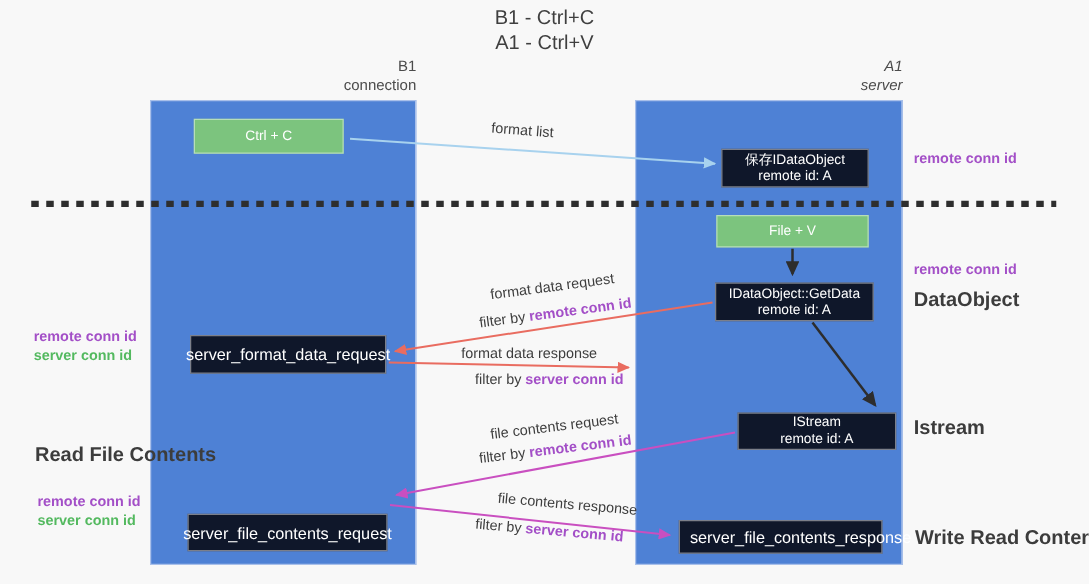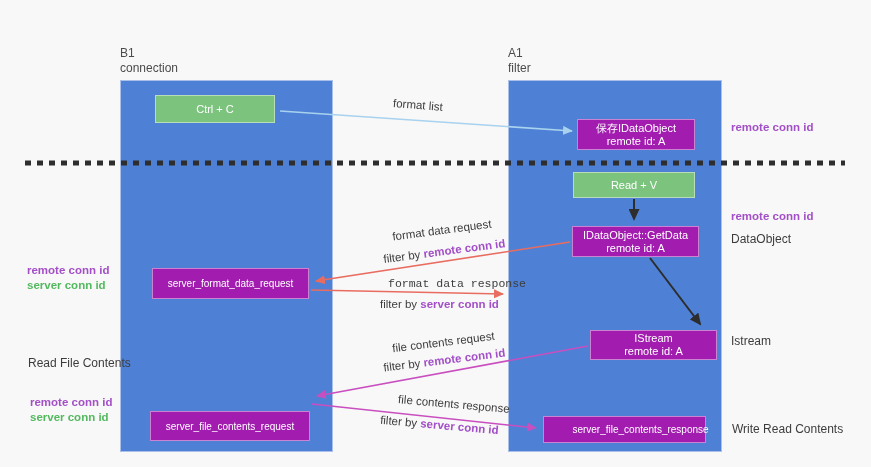--- a/index.html
+++ b/index.html
@@ -1,55 +1,59 @@
 <!DOCTYPE html>
 <html><head>
 <meta charset="utf-8">
 <style>
   html,body{margin:0;padding:0;background:#f8f8f8;font-family:"Liberation Sans",sans-serif;}
   #canvas{position:relative;width:871px;height:467px;background:#f8f8f8;overflow:hidden;}
 
   .title-block{position:absolute;top:5px;left:0;width:100%;text-align:center;
     font-size:16px;line-height:20px;color:#3f3f3f;z-index:5;}
 
-  .col-header{position:absolute;text-align:left;font-size:12px;line-height:15px;color:#4b4b4b;z-index:5;}
+  .col-header{position:absolute;text-align:right;font-size:12px;line-height:15px;color:#4b4b4b;z-index:5;}
   .col-header.left{left:120px;top:46px;width:213px;}
-  .col-header.right{left:508px;top:46px;width:214px;}
+  .col-header.right{left:508px;top:46px;width:214px;font-style:italic;}
 
   .lifeline{position:absolute;background:#4e81d5;border:1px solid #a9c0ea;box-sizing:border-box;z-index:1;}
   .lifeline.left{left:120px;top:80px;width:213px;height:372px;}
   .lifeline.right{left:508px;top:80px;width:214px;height:372px;}
 
   #arrow-layer{position:absolute;left:0;top:0;width:871px;height:467px;z-index:2;}
 
   .node{position:absolute;display:flex;flex-direction:column;justify-content:center;align-items:center;
     color:#ffffff;text-align:center;font-size:11px;line-height:13px;z-index:3;box-sizing:border-box;
     border:1px solid rgba(255,255,255,0.45);white-space:nowrap;}
   .node.green{background:#7cc47e;}
-  .node.orange{background:#a21caf;}
-  .node.small{font-size:10px;}
+  .node.orange{background:#0f172a;}
+  .node.small{font-size:13px;}
 
   .alabel{position:absolute;font-size:11.5px;color:#3d3d3d;white-space:nowrap;z-index:4;}
   .purple{color:#a34fc7;font-weight:bold;}
   .greentxt{color:#53b95f;font-weight:bold;}
-  .plain{color:#3c3c3c;font-size:12px;font-weight:normal;}
+  .plain{color:#3c3c3c;font-size:16px;font-weight:bold;}
 </style>
 </head>
 <body>
 
 <div id="canvas">
 
+  <div class="title-block">
+    <div>B1 - Ctrl+C</div>
+    <div>A1 - Ctrl+V</div>
+  </div>
 
   <div class="col-header left">
     <div>B1</div>
     <div>connection</div>
   </div>
   <div class="col-header right">
     <div>A1</div>
-    <div>filter</div>
+    <div>server</div>
   </div>
 
   <div class="lifeline left"></div>
   <div class="lifeline right"></div>
 
   <svg id="arrow-layer" xmlns="http://www.w3.org/2000/svg">
     <defs>
       <marker id="mblue" markerWidth="10" markerHeight="9" refX="9" refY="4.5" orient="auto" markerUnits="userSpaceOnUse">
         <path d="M0,0 L10,4.5 L0,9 Z" fill="#a8d2ee"></path>
       </marker>
@@ -84,21 +88,21 @@
   <div class="node green" style="left:155px;top:95px;width:120px;height:28px;">
     <div>Ctrl + C</div>
   </div>
 
   <div class="node orange" style="left:577px;top:119px;width:118px;height:31px;">
     <div>保存IDataObject</div>
     <div>remote id: A</div>
   </div>
 
   <div class="node green" style="left:573px;top:172px;width:122px;height:26px;">
-    <div>Read + V</div>
+    <div>File + V</div>
   </div>
 
   <div class="node orange" style="left:572px;top:226px;width:127px;height:31px;">
     <div>IDataObject::GetData</div>
     <div>remote id: A</div>
   </div>
 
   <div class="node orange small" style="left:152px;top:268px;width:157px;height:31px;">
     <div>server_format_data_request</div>
   </div>
@@ -117,21 +121,21 @@
     <div>server_file_contents_response</div>
   </div>
 
   <div class="alabel" style="left:393px;top:99px;transform:rotate(4.5deg);">format list</div>
 
   <div class="alabel" style="left:392px;top:224px;transform:rotate(-7.5deg);">format data request</div>
   <div class="alabel" style="left:383px;top:245px;transform:rotate(-7.5deg);">
     <span>filter by </span><span class="purple">remote conn id</span>
   </div>
 
-  <div class="alabel" style="left:388px;top:277px;font-family:Liberation Mono, monospace;">format data response</div>
+  <div class="alabel" style="left:369px;top:277px;">format data response</div>
   <div class="alabel" style="left:380px;top:298px;">
     <span>filter by </span><span class="purple">server conn id</span>
   </div>
 
   <div class="alabel" style="left:392px;top:336px;transform:rotate(-7deg);">file contents request</div>
   <div class="alabel" style="left:383px;top:354px;transform:rotate(-7deg);">
     <span>filter by </span><span class="purple">remote conn id</span>
   </div>
 
   <div class="alabel" style="left:398px;top:398px;transform:rotate(5deg);">file contents response</div>

